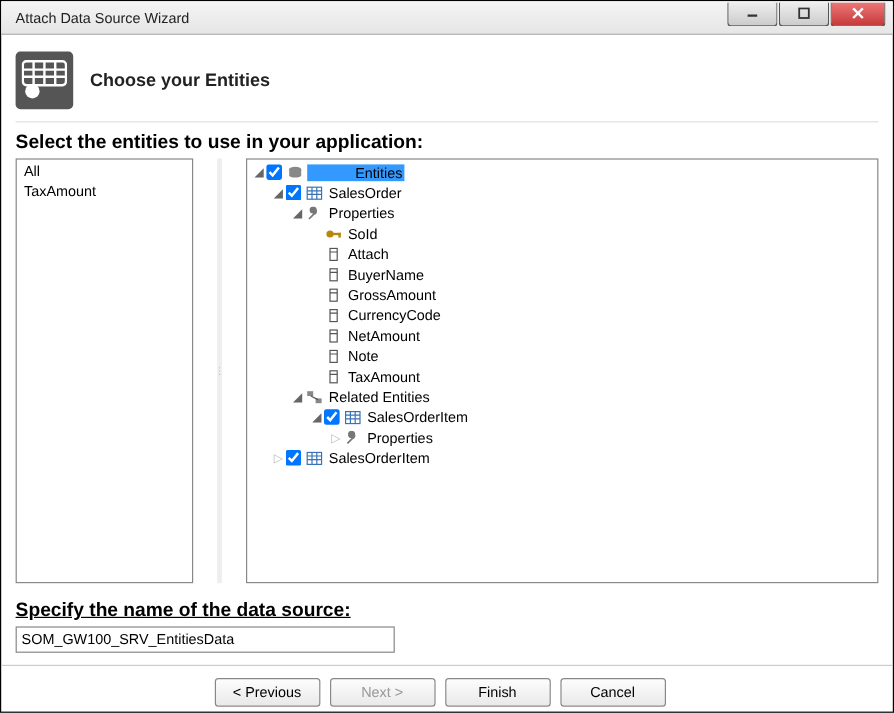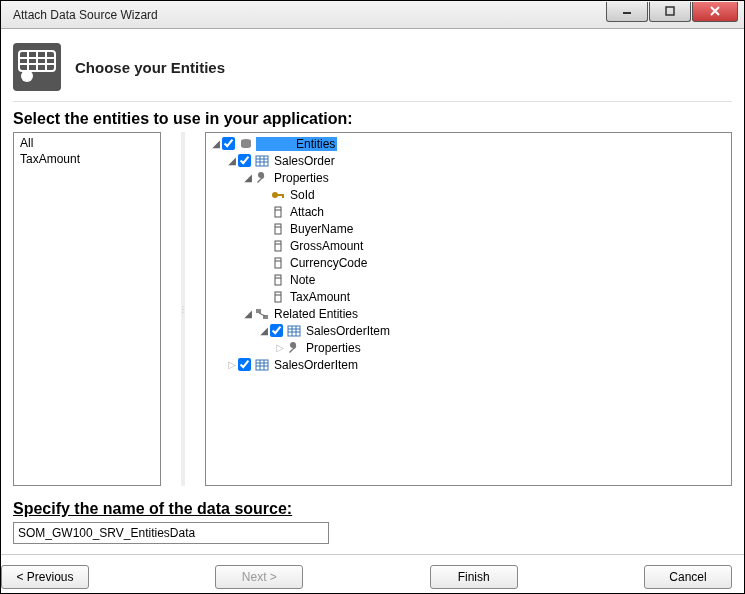--- a/index.html
+++ b/index.html
@@ -38,21 +38,21 @@
   .node.sel .lbl { background:#3399ff; color:#000000;padding-left:40px; }
   .ind0 { padding-left: 0px; }
   .ind1 { padding-left: 16px; }
   .ind2 { padding-left: 32px; }
   .ind3 { padding-left: 48px; }
   .ind4 { padding-left: 64px; }
   
   .specify { margin-top: 14px; text-decoration: underline; }
   .dsname { width: 316px; height:22px; border:1px solid #888; font-size:12px; padding:2px 4px; margin-top:4px; }
   
-  .btnbar { border-top:1px solid #ccc; margin: 10px -12px 0 -12px; padding: 10px 12px 0 0; display:flex; justify-content:space-between; gap:8px; }
+  .btnbar { border-top:1px solid #ccc; margin: 10px -12px 0 -12px; padding: 10px 12px 0 0; display:flex; justify-content:center; gap:8px; }
   .btn { width:88px; height:24px; font-size:12px; border:1px solid #888; background:linear-gradient(#fdfdfd,#e9e9e9); border-radius:3px; }
   .btn:disabled { color:#999; }
   
   svg.tbl { stroke:#3874b5; fill:none; }
   svg.key { fill:#b8860b; }
   svg.col { stroke:#555; fill:#fff; }
   svg.wr  { stroke:#555; fill:none; }
   svg.db  { fill:#888; }
 </style>
 </head>
@@ -197,20 +197,30 @@
         <span class="lbl">CurrencyCode</span>
       </div>
       <div class="node ind3">
         <span class="exp"></span>
         <span class="icon">
             <svg class="col" width="14" height="12">
               <rect x="4" y="1" width="6" height="10" stroke-width="1"></rect>
               <line x1="4" y1="4" x2="10" y2="4" stroke="#555"></line>
             </svg>
           </span>
+        <span class="lbl">NetAmount</span>
+      </div>
+      <div class="node ind3">
+        <span class="exp"></span>
+        <span class="icon">
+            <svg class="col" width="14" height="12">
+              <rect x="4" y="1" width="6" height="10" stroke-width="1"></rect>
+              <line x1="4" y1="4" x2="10" y2="4" stroke="#555"></line>
+            </svg>
+          </span>
         <span class="lbl">Note</span>
       </div>
       <div class="node ind3">
         <span class="exp"></span>
         <span class="icon">
             <svg class="col" width="14" height="12">
               <rect x="4" y="1" width="6" height="10" stroke-width="1"></rect>
               <line x1="4" y1="4" x2="10" y2="4" stroke="#555"></line>
             </svg>
           </span>

